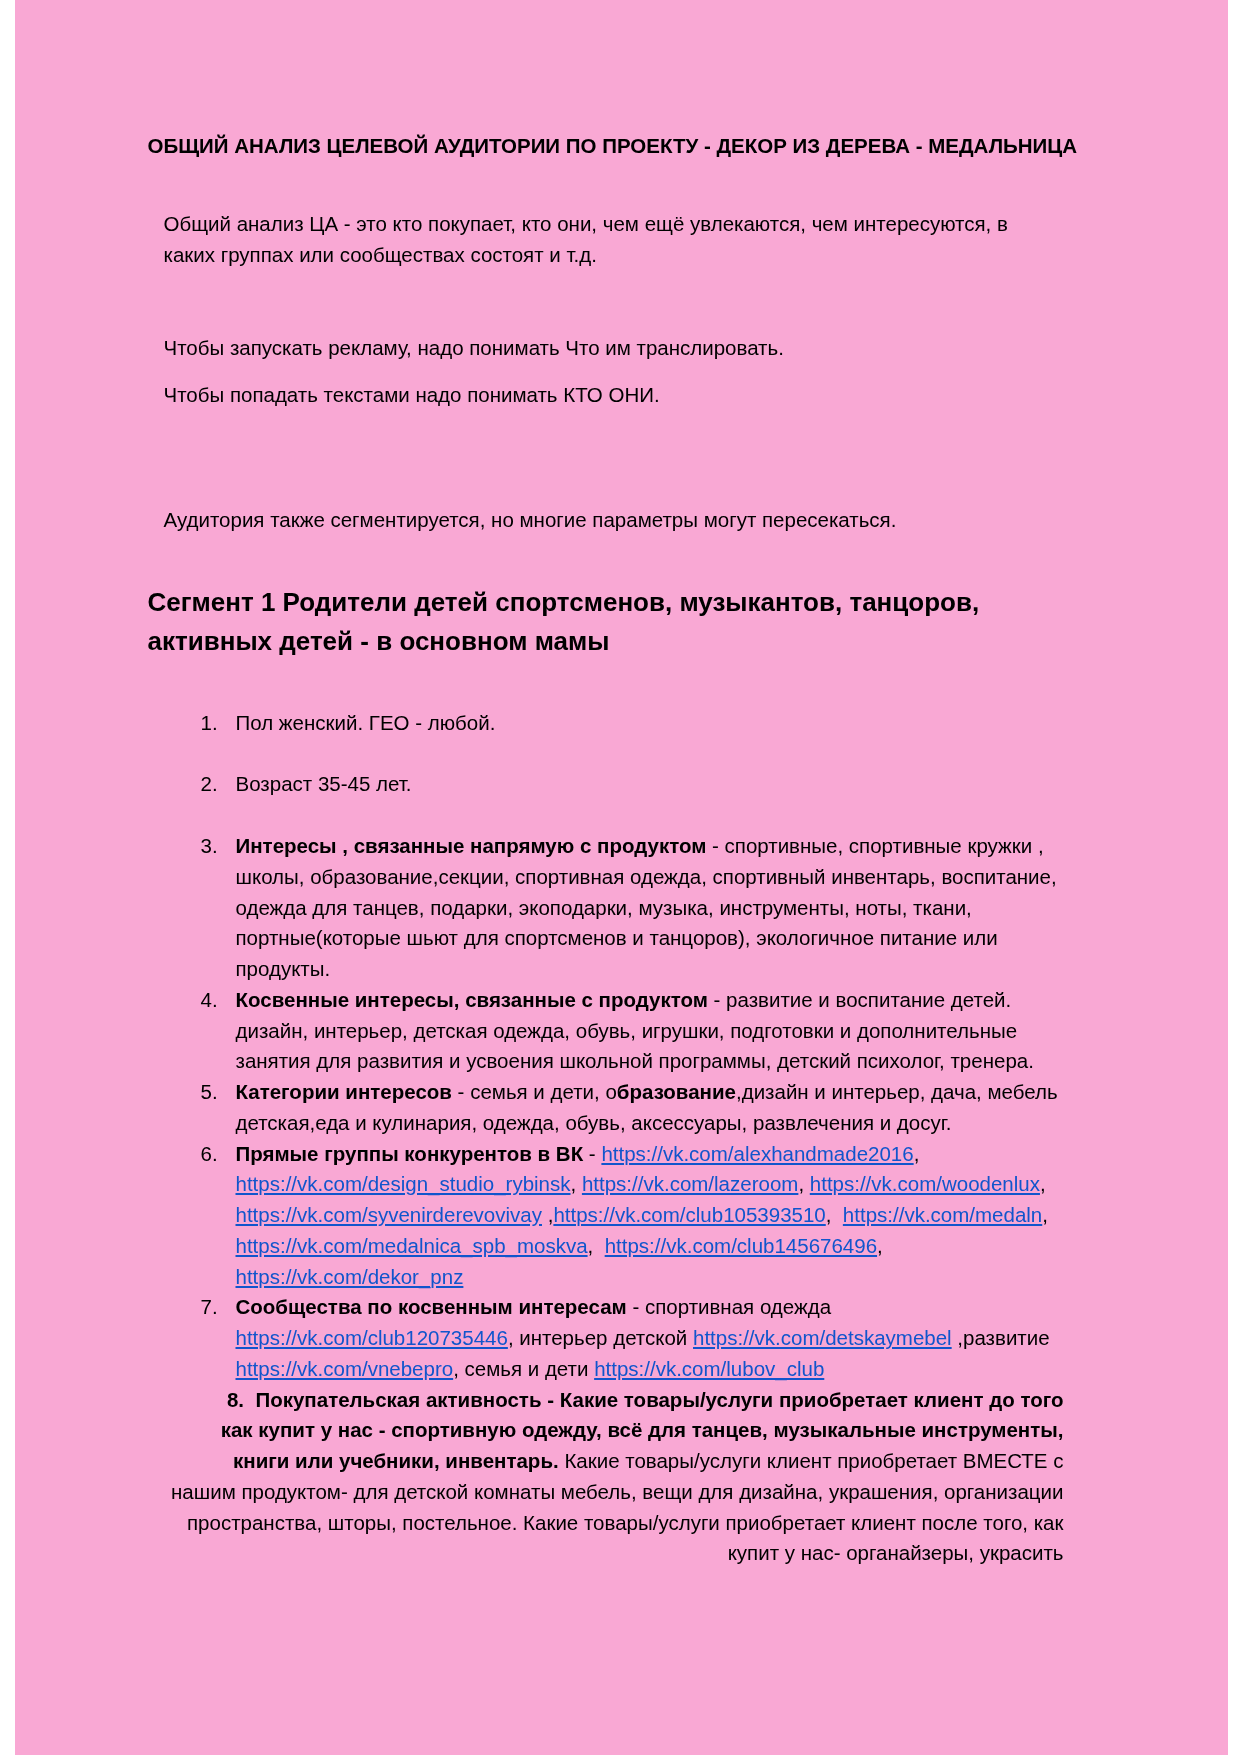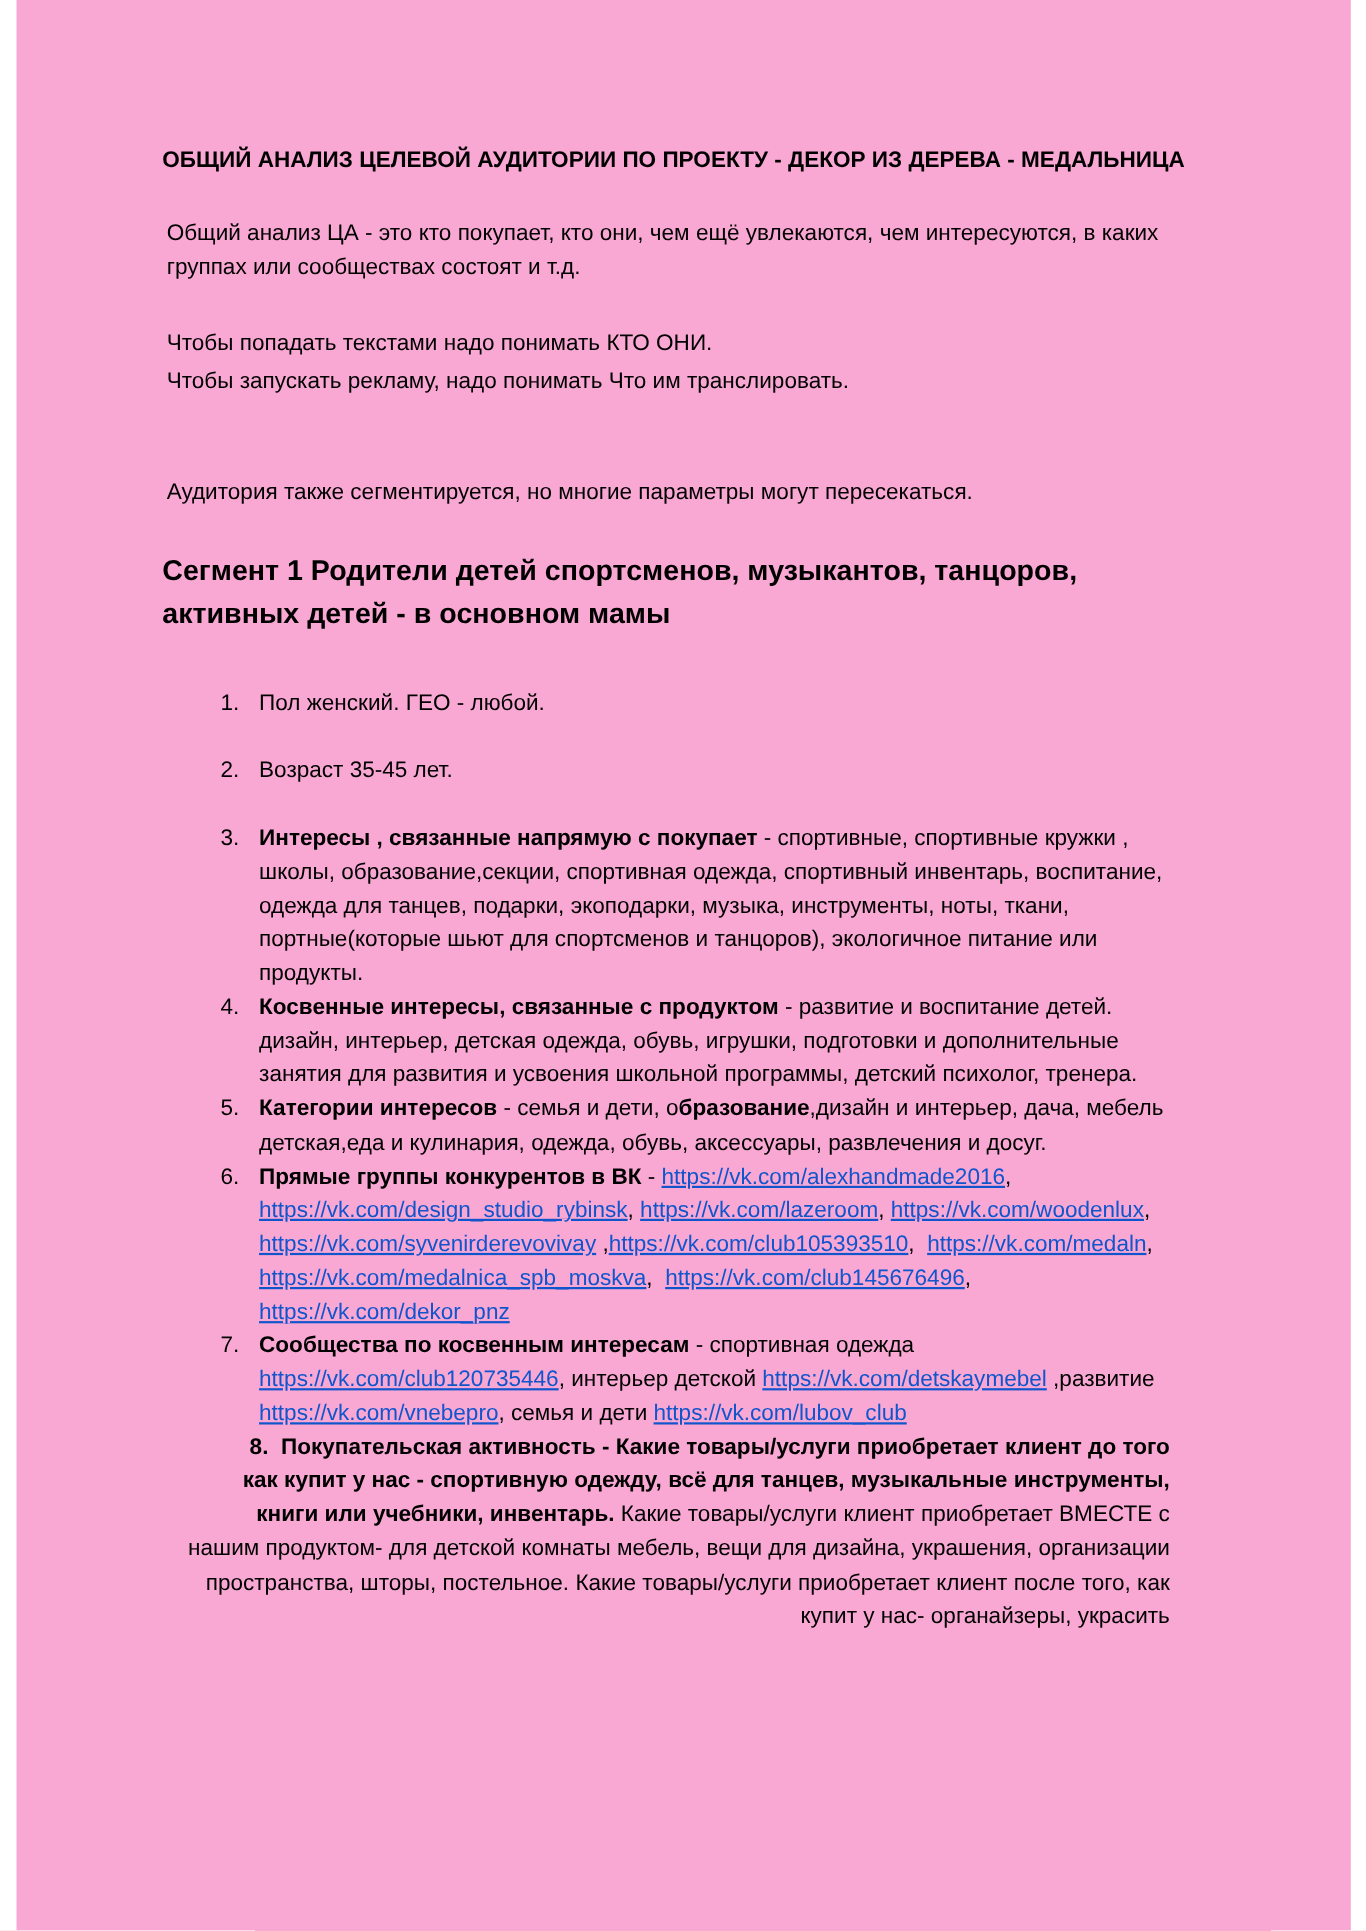--- a/index.html
+++ b/index.html
@@ -23,21 +23,21 @@
   .doc-title {
     font-size: 20.5px;
     font-weight: bold;
     line-height: 1.50;
     margin: 0 0 0 0;
     letter-spacing: 0.0px;
   }
   p.para {
     font-size: 20.5px;
     line-height: 1.50;
-    margin: 4px;
+    margin: 16px;
   }
   .spacer-line {
     height: 31px;
   }
   .seg-head {
     font-size: 26px;
     font-weight: bold;
     line-height: 1.50;
     margin: 0;
   }
@@ -89,22 +89,22 @@
 <div class="page">
 
   <h1 class="doc-title">ОБЩИЙ АНАЛИЗ ЦЕЛЕВОЙ АУДИТОРИИ ПО ПРОЕКТУ - ДЕКОР ИЗ ДЕРЕВА - МЕДАЛЬНИЦА</h1>
 
   <div class="spacer-line"></div>
 
   <p class="para">Общий анализ ЦА - это кто покупает, кто они, чем ещё увлекаются, чем интересуются, в каких группах или сообществах состоят и т.д.</p>
 
   <div class="spacer-line"></div>
 
+  <p class="para">Чтобы запускать рекламу, надо понимать Что им транслировать.</p>
   <p class="para">Чтобы попадать текстами надо понимать КТО ОНИ.</p>
-  <p class="para">Чтобы запускать рекламу, надо понимать Что им транслировать.</p>
 
   <div class="spacer-line"></div>
 
 
   <div class="spacer-line"></div>
 
   <p class="para">Аудитория также сегментируется, но многие параметры могут пересекаться.</p>
 
   <div class="spacer-line"></div>
 
@@ -116,21 +116,21 @@
 
     <li class="spaced">
       <span>Пол женский. ГЕО - любой.</span>
     </li>
 
     <li class="spaced">
       <span>Возраст 35-45 лет.</span>
     </li>
 
     <li>
-      <b>Интересы , связанные напрямую с покупает</b><span> - спортивные, спортивные кружки , школы, образование,секции, спортивная одежда, спортивный инвентарь, воспитание, одежда для танцев, подарки, экоподарки, музыка, инструменты, ноты, ткани, портные(которые шьют для спортсменов и танцоров), экологичное питание или продукты.</span>
+      <b>Интересы , связанные напрямую с продуктом</b><span> - спортивные, спортивные кружки , школы, образование,секции, спортивная одежда, спортивный инвентарь, воспитание, одежда для танцев, подарки, экоподарки, музыка, инструменты, ноты, ткани, портные(которые шьют для спортсменов и танцоров), экологичное питание или продукты.</span>
     </li>
 
     <li>
       <b>Косвенные интересы, связанные с продуктом</b><span> - развитие и воспитание детей.  дизайн, интерьер, детская одежда, обувь, игрушки, подготовки и дополнительные занятия для развития и усвоения школьной программы, детский психолог, тренера.</span>
     </li>
 
     <li>
       <b>Категории интересов</b><span> - семья и дети, о</span><b>бразование</b><span>,дизайн и интерьер, дача, мебель детская,еда и кулинария, одежда, обувь, аксессуары, развлечения и досуг.</span>
     </li>
 

